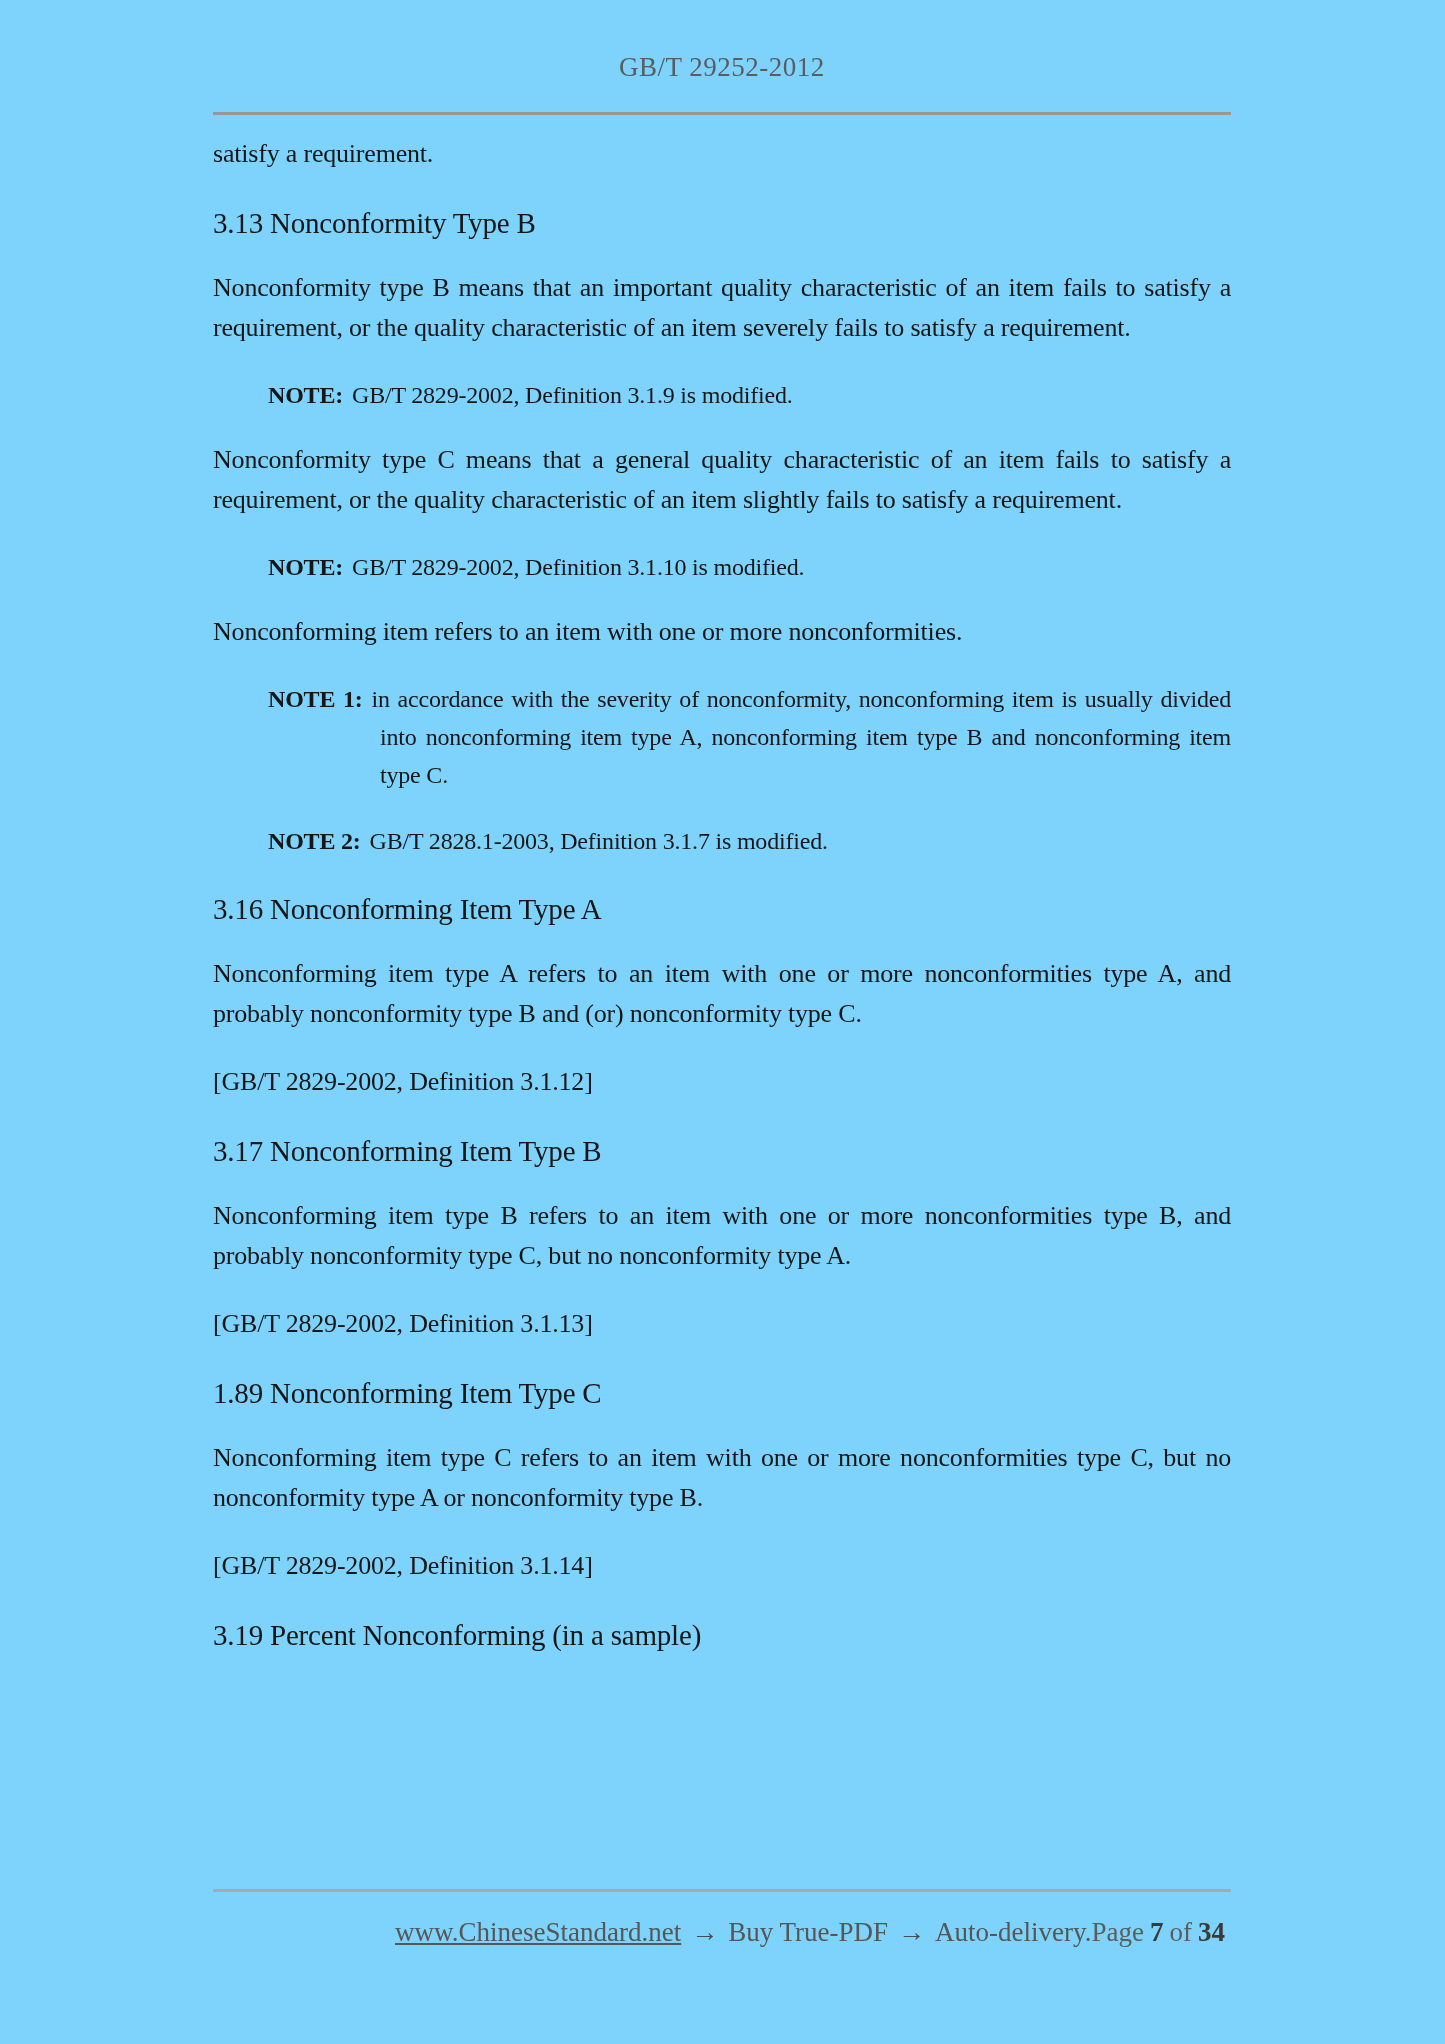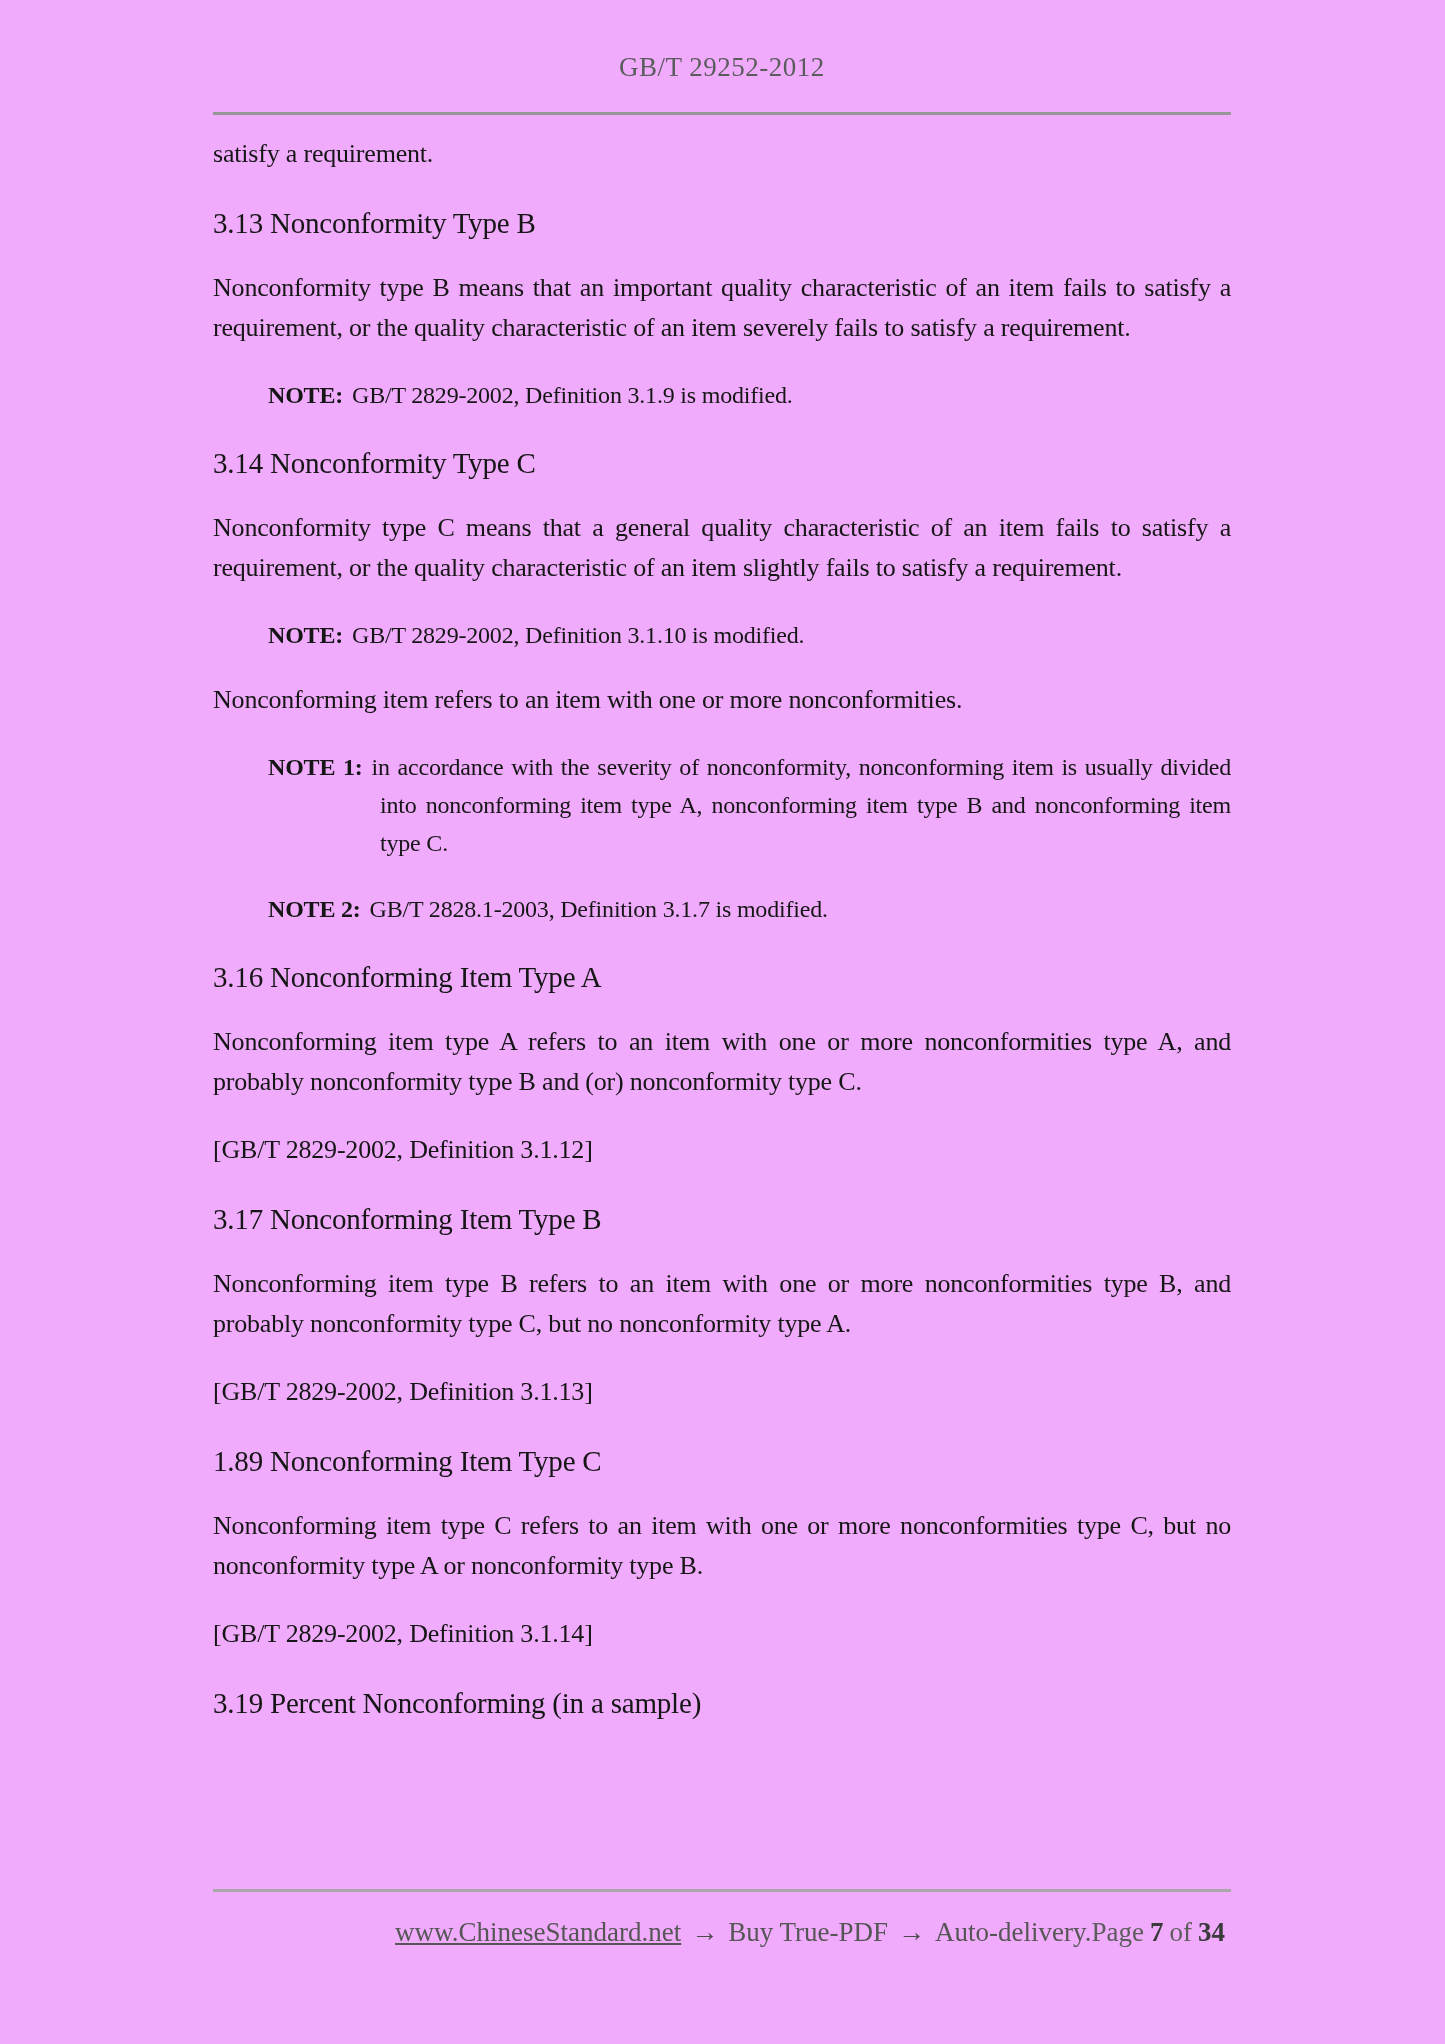--- a/index.html
+++ b/index.html
@@ -4,21 +4,21 @@
 <style>
   html, body {
     margin: 0;
     padding: 0;
     background: #ffffff;
   }
   .page {
     position: relative;
     width: 1445px;
     height: 2044px;
-    background: #f0abfc;
+    background: #7dd3fc;
     font-family: "Liberation Serif", "DejaVu Serif", serif;
     color: #161616;
     overflow: hidden;
   }
   .content {
     margin: 0 214px 0 213px;   
     padding-top: 50px;
   }
   .doc-code {
     text-align: center;
@@ -120,21 +120,20 @@
     <div class="doc-code">GB/T 29252-2012</div>
     <div class="header-rule"></div>
 
     <p class="para first">satisfy a requirement.</p>
 
 
     <h2 class="heading">3.13 Nonconformity Type B</h2>
     <p class="para">Nonconformity type B means that an important quality characteristic of an item fails to satisfy a requirement, or the quality characteristic of an item severely fails to satisfy a requirement.</p>
     <p class="note"><span class="note-label">NOTE:</span><span>GB/T 2829-2002, Definition 3.1.9 is modified.</span></p>
 
-    <h2 class="heading">3.14 Nonconformity Type C</h2>
     <p class="para">Nonconformity type C means that a general quality characteristic of an item fails to satisfy a requirement, or the quality characteristic of an item slightly fails to satisfy a requirement.</p>
     <p class="note"><span class="note-label">NOTE:</span><span>GB/T 2829-2002, Definition 3.1.10 is modified.</span></p>
 
     <p class="para">Nonconforming item refers to an item with one or more nonconformities.</p>
     <p class="note hanging"><span class="note-label">NOTE 1:</span><span>in accordance with the severity of nonconformity, nonconforming item is usually divided into nonconforming item type A, nonconforming item type B and nonconforming item type C.</span></p>
     <p class="note"><span class="note-label">NOTE 2:</span><span>GB/T 2828.1-2003, Definition 3.1.7 is modified.</span></p>
 
     <h2 class="heading">3.16 Nonconforming Item Type A</h2>
     <p class="para">Nonconforming item type A refers to an item with one or more nonconformities type A, and probably nonconformity type B and (or) nonconformity type C.</p>
     <p class="ref">[GB/T 2829-2002, Definition 3.1.12]</p>

